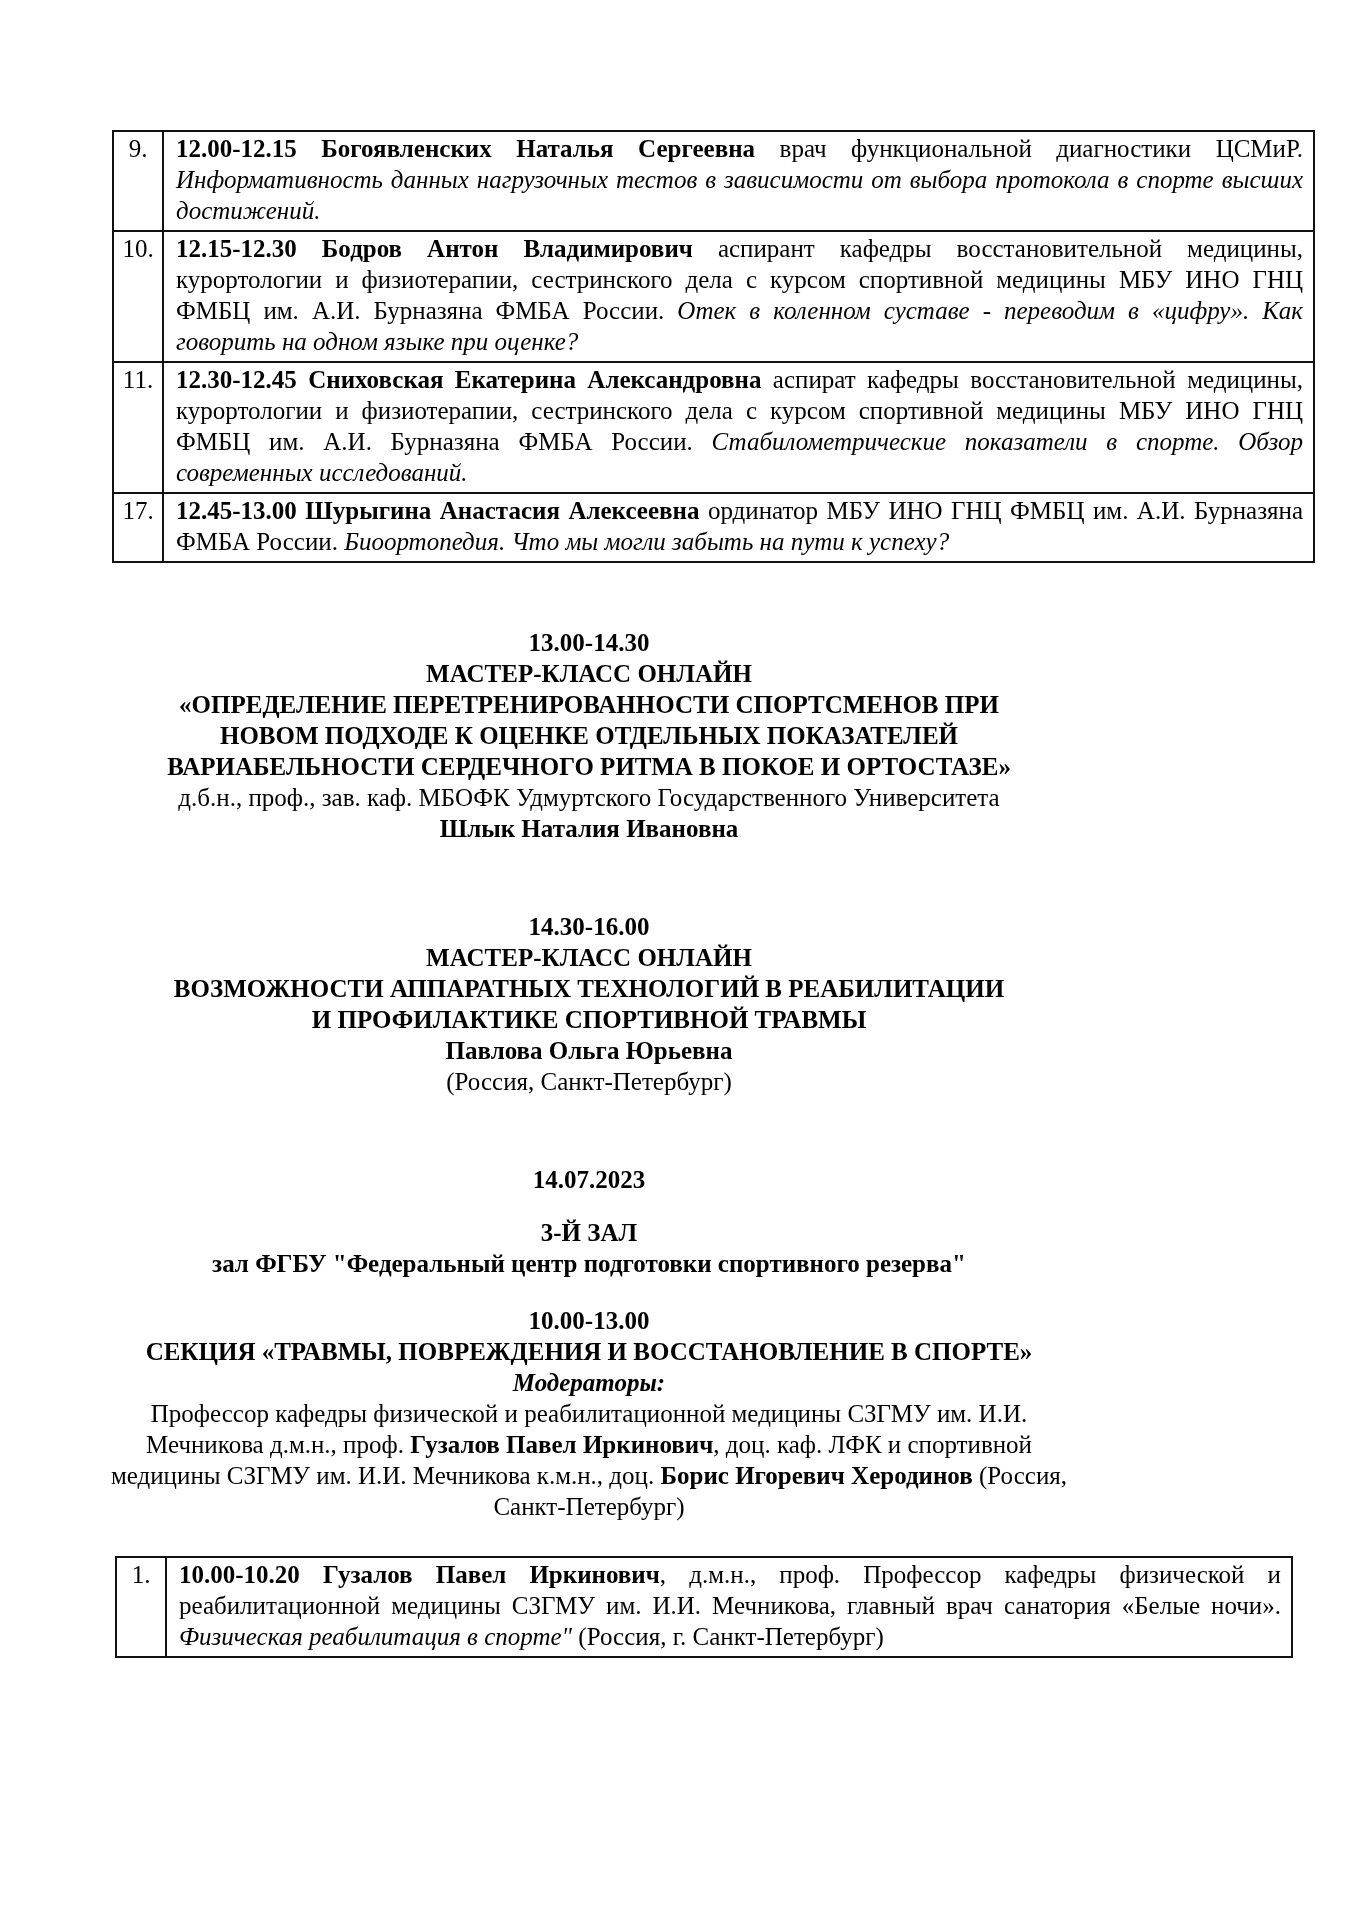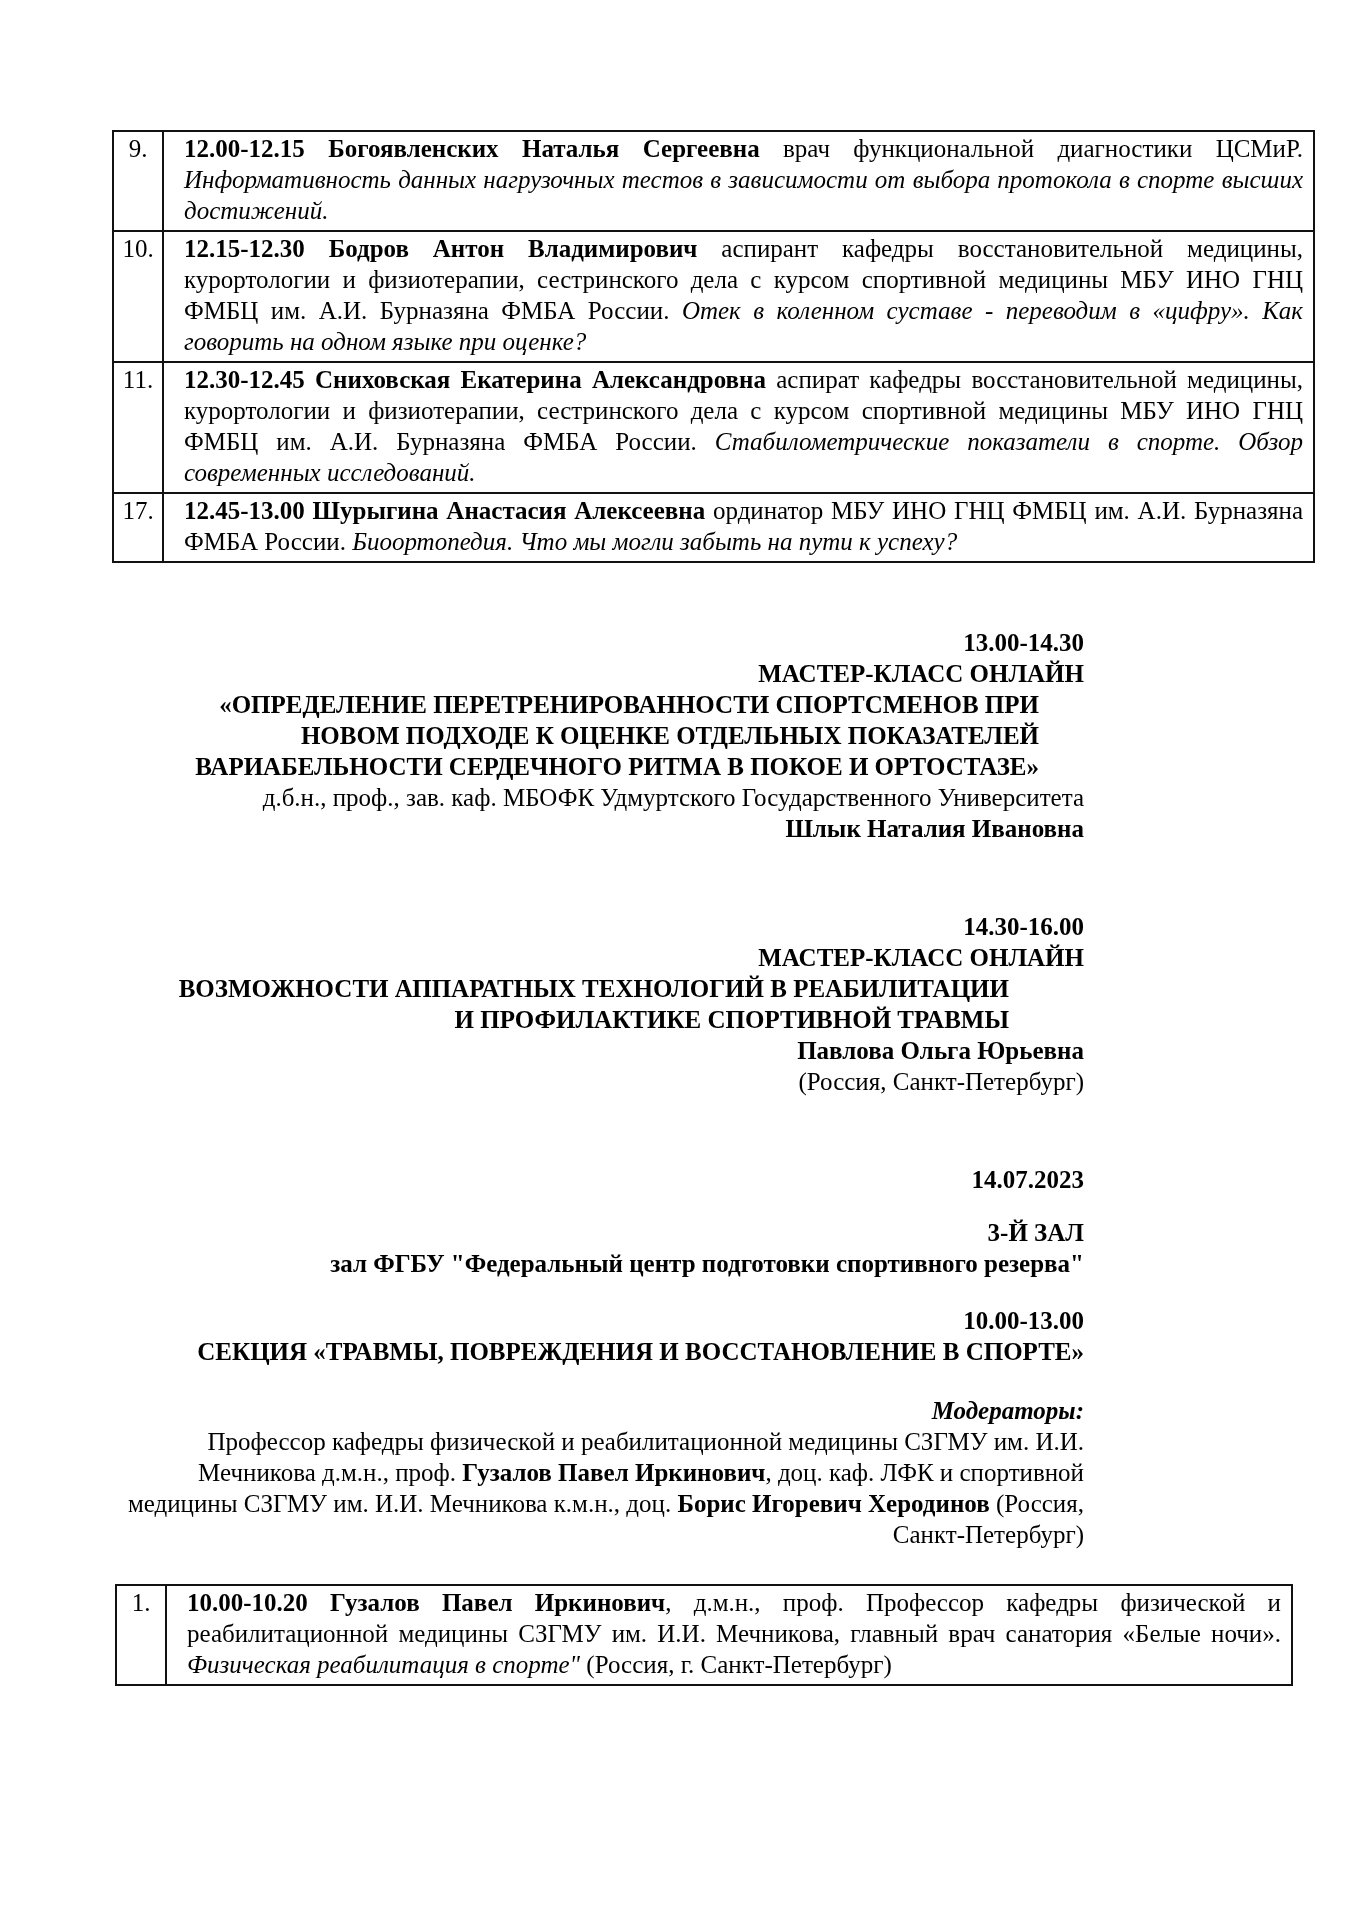--- a/index.html
+++ b/index.html
@@ -11,33 +11,33 @@
   }
   .page {
     position: relative;
     width: 1358px;
     height: 1920px;
     background: #ffffff;
     overflow: hidden;
     font-size: 25px;
     line-height: 31px;
   }
-  p { margin: 0; text-align: right; }
+  p { margin: 0; }
   .b  { font-weight: bold; }
   .i  { font-style: italic; }
-  .bi { font-weight: bold; font-style: italic; margin-top: 28px; }
+  .bi { font-weight: bold; font-style: italic; }
 
   table.ptable {
     border-collapse: collapse;
     table-layout: fixed;
   }
   table.ptable td {
     border: 2px solid #111;
     vertical-align: top;
-    padding: 1px 10px 4px 20px;
+    padding: 1px 10px 4px 12px;
   }
   table.ptable td.num {
     width: 44px;
     text-align: center;
     padding: 1px 2px 4px 2px;
   }
   table.ptable td.txt { text-align: justify; }
 
   .t1 { margin: 130px 0 0 112px; width: 1203px; }
   .t2 { margin: 34px 0 0 115px;  width: 1178px; }

